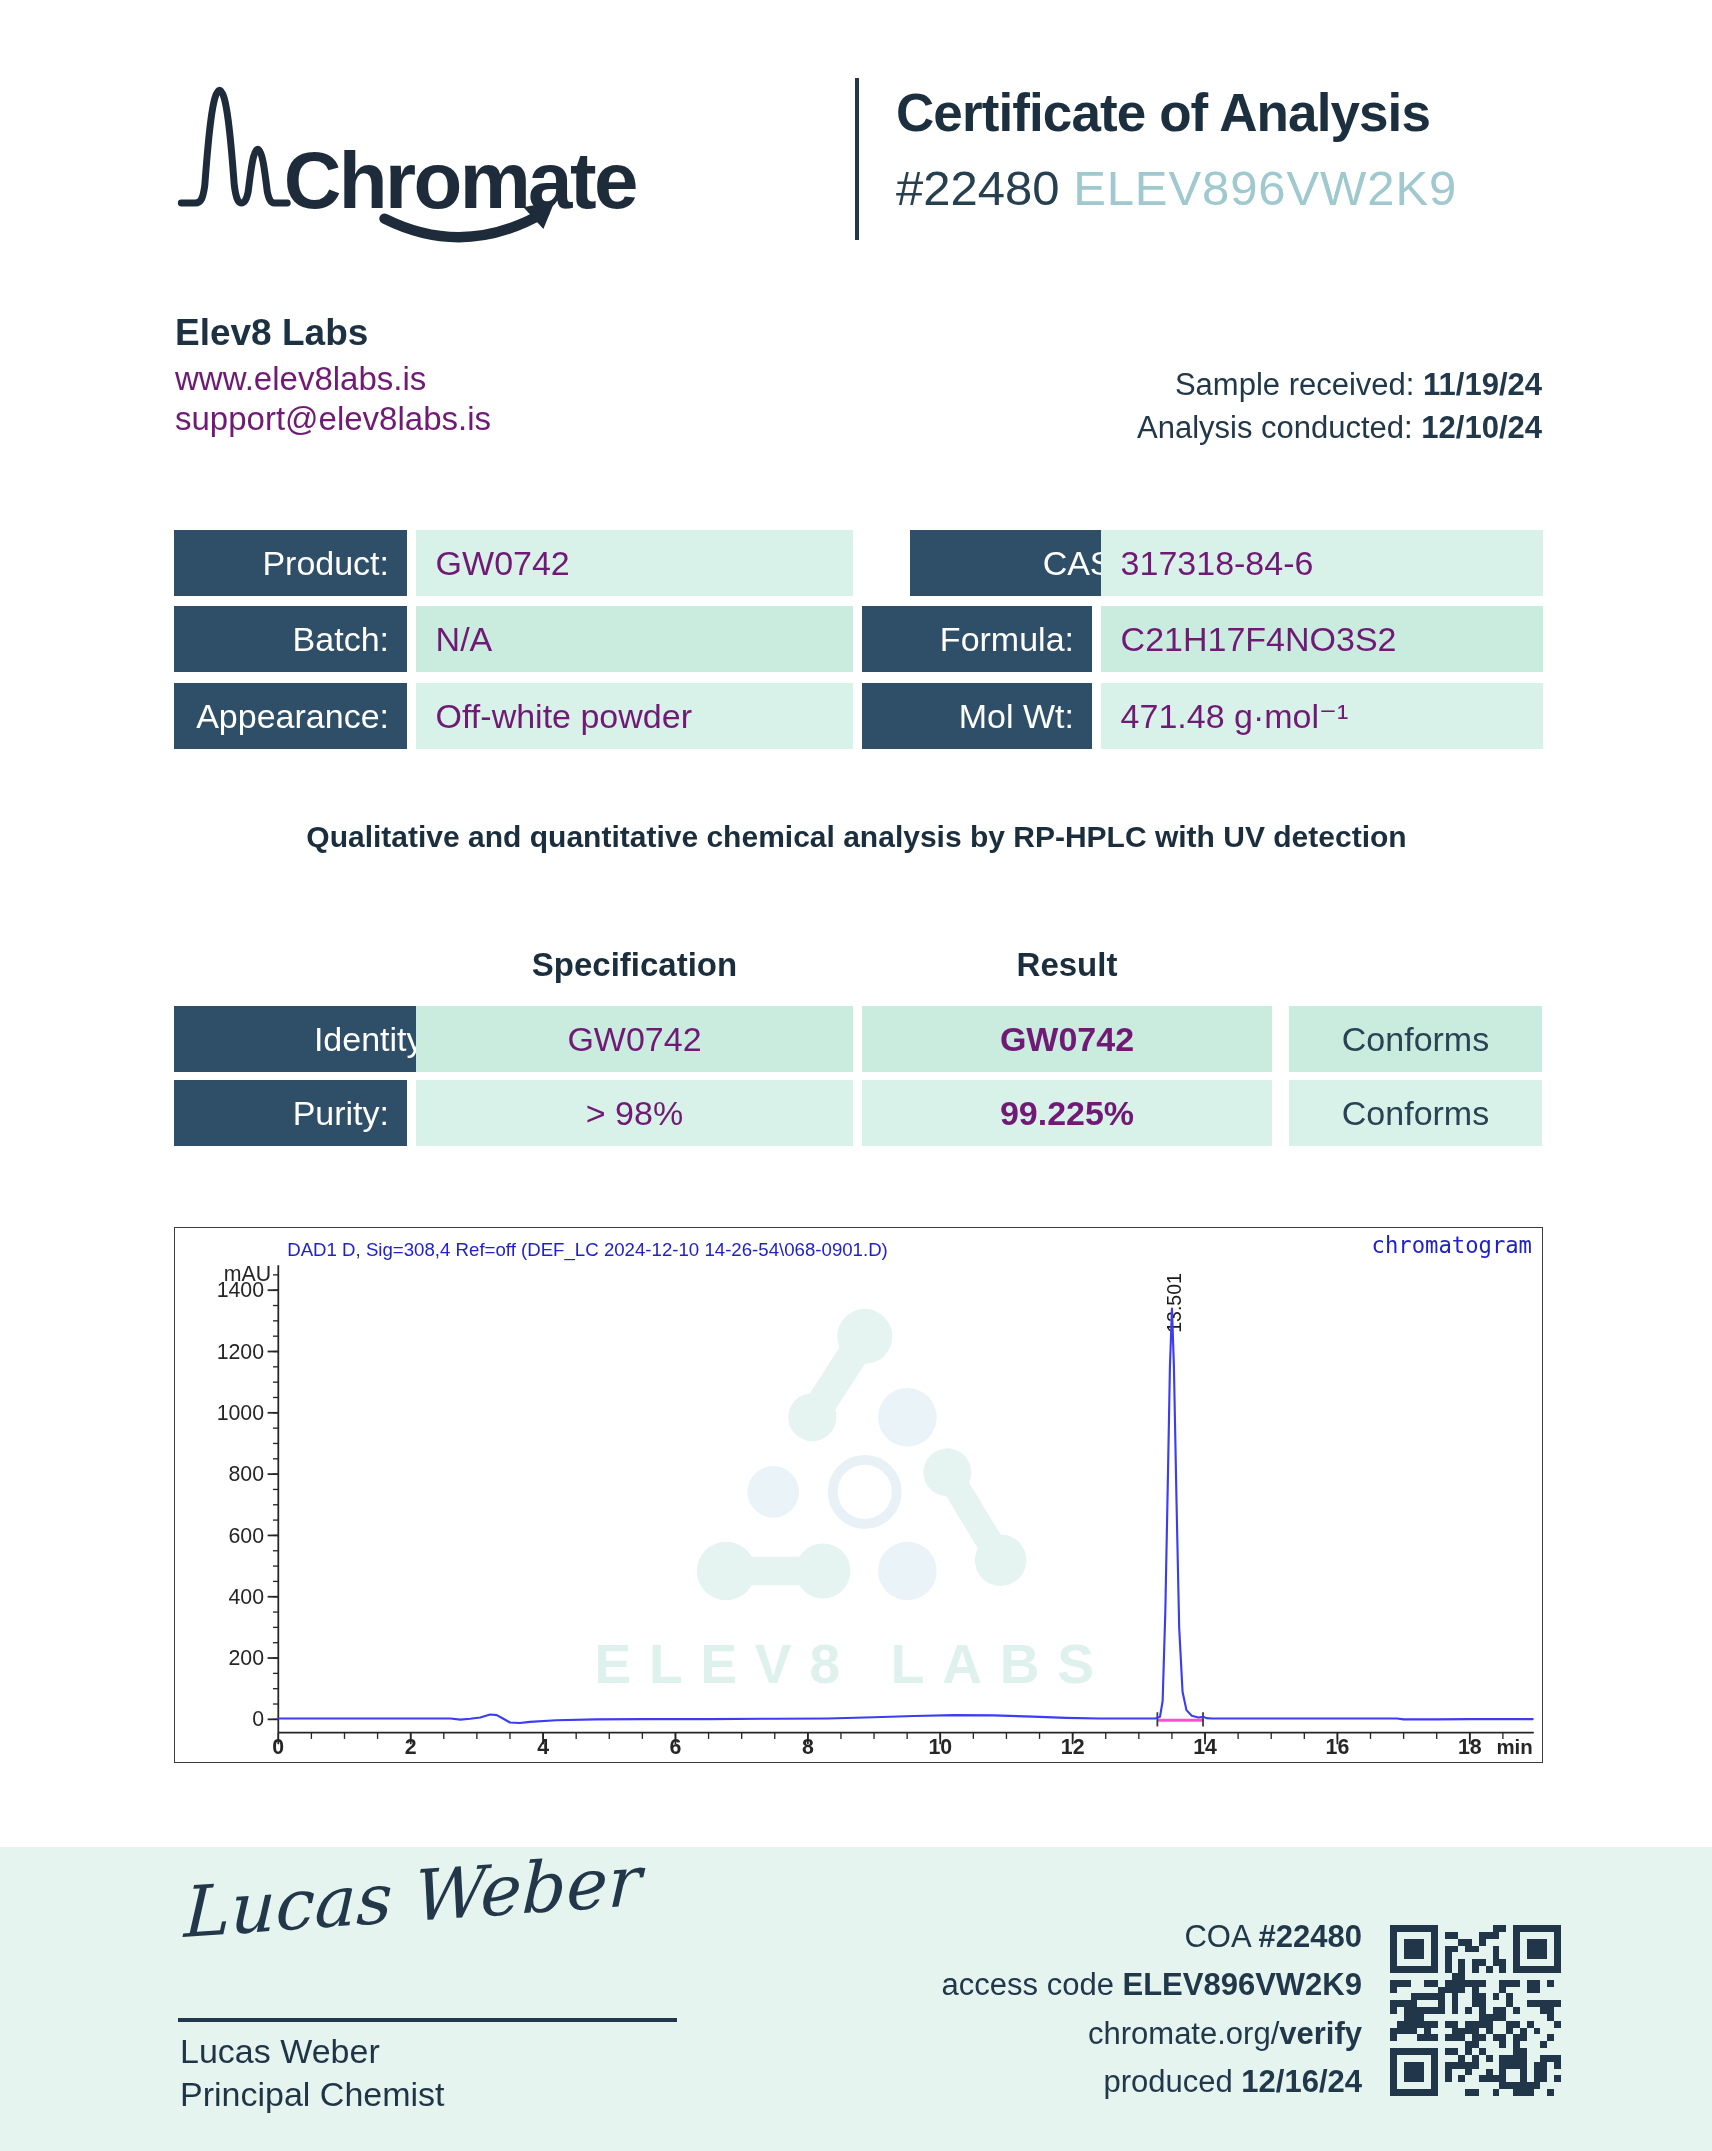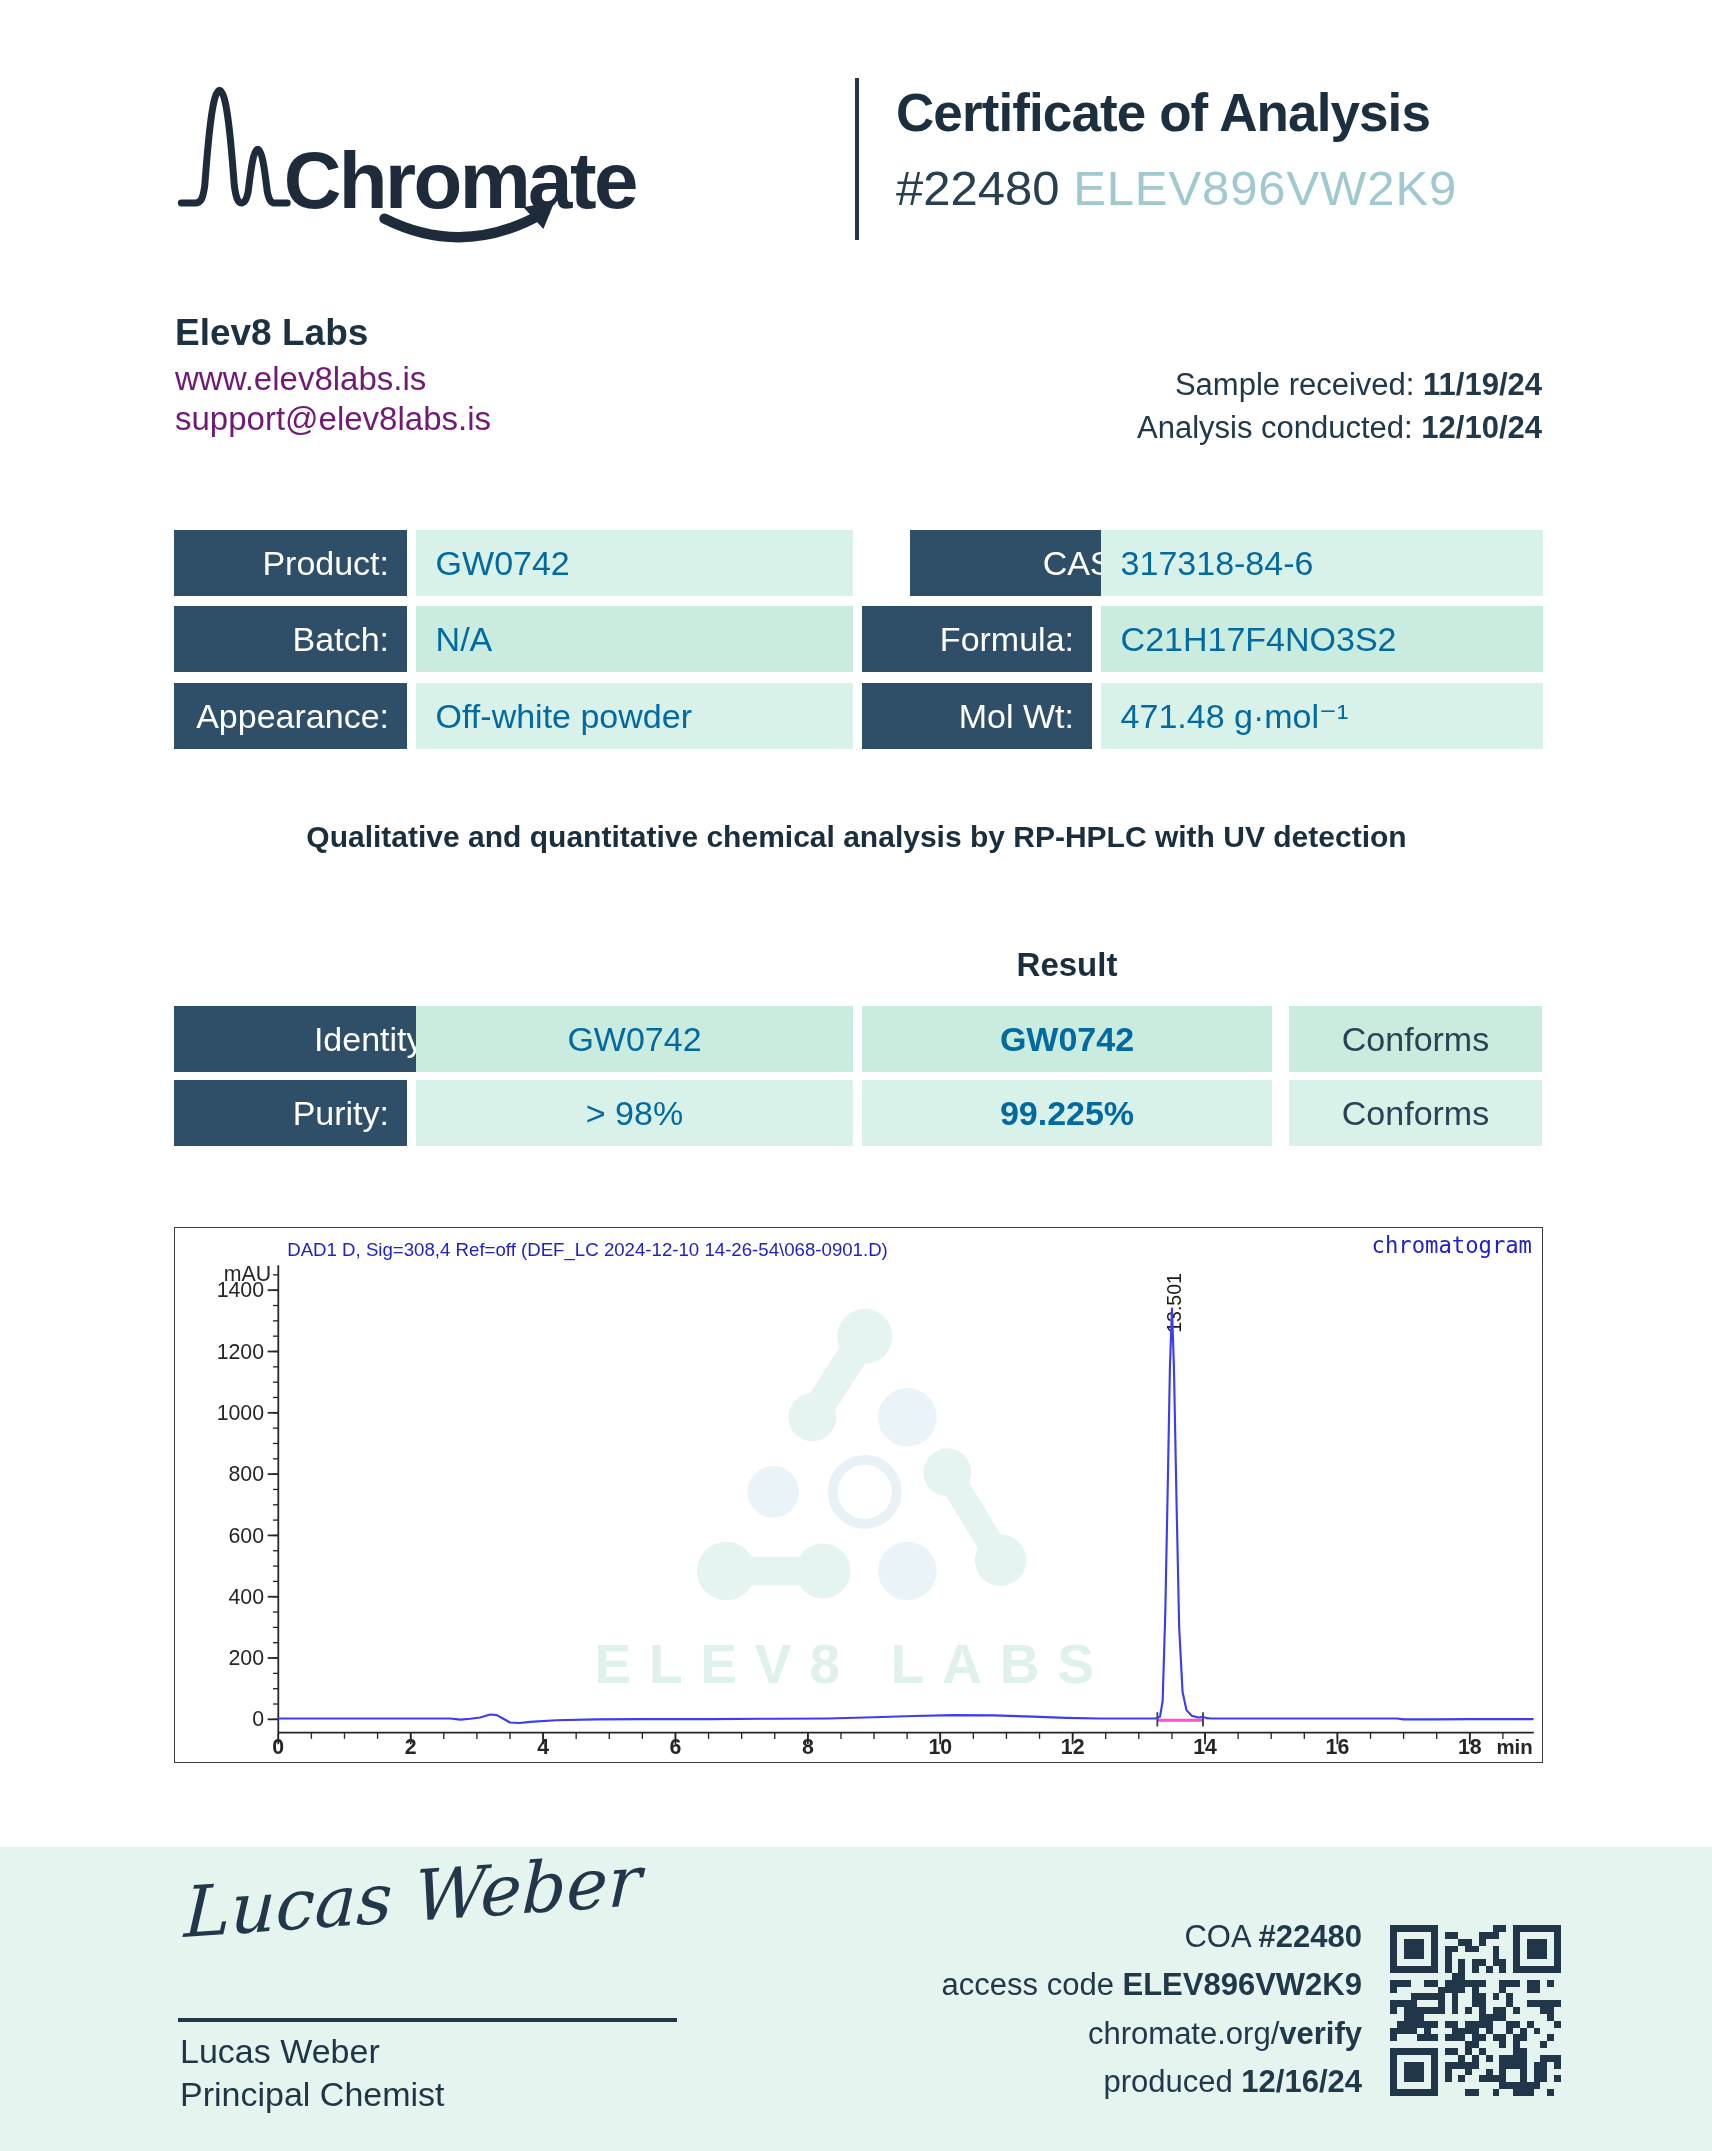--- a/index.html
+++ b/index.html
@@ -16,21 +16,21 @@
   
   .client{position:absolute;left:175px;top:314px;line-height:1.0;}
   .client .name{font-size:37px;font-weight:700;color:#1c3242;margin-bottom:10.7px;}
   .client .link{font-size:33px;color:#701a75;margin-top:7.1px;}
   .dates{position:absolute;right:171px;top:364px;text-align:right;font-size:31px;color:#21384a;line-height:1.38;}
   .dates b{font-weight:700;}
 
   
   .cell{position:absolute;height:66px;display:flex;align-items:center;box-sizing:border-box;font-size:34px;}
   .cell.lbl{background:#2f4f68;color:#ffffff;justify-content:flex-end;padding-right:18px;}
-  .cell.val{color:#0369a1;padding-left:19.6px;}
+  .cell.val{color:#701a75;padding-left:19.6px;}
   .mintA{background:#d9f2e9;}
   .mintB{background:#c9ecdf;}
   .cell.center{justify-content:center;padding-left:0;}
   .bold{font-weight:700;}
 
   .method{position:absolute;left:0;top:820px;width:1713px;text-align:center;
           font-size:30px;font-weight:600;color:#1b2e3e;}
 
   .colhead{position:absolute;top:946px;font-size:33px;font-weight:700;color:#1b2e3e;text-align:center;}
 
@@ -100,20 +100,21 @@
 
   <div class="cell lbl" style="left:862px;top:530px;width:230px;margin-left:48px;">CAS:</div>
   <div class="cell val mintA" style="left:1101px;top:530px;width:442px;">317318-84-6</div>
   <div class="cell lbl" style="left:862px;top:606px;width:230px;">Formula:</div>
   <div class="cell val mintB" style="left:1101px;top:606px;width:442px;">C21H17F4NO3S2</div>
   <div class="cell lbl" style="left:862px;top:683px;width:230px;">Mol Wt:</div>
   <div class="cell val mintA" style="left:1101px;top:683px;width:442px;">471.48 g·mol⁻¹</div>
 
   <div class="method">Qualitative and quantitative chemical analysis by RP-HPLC with UV detection</div>
 
+  <div class="colhead" style="left:416px;width:437px;">Specification</div>
   <div class="colhead" style="left:862px;width:410px;">Result</div>
 
   <div class="cell lbl" style="left:174px;top:1006px;width:277px;padding-left:32px;">Identity:</div>
   <div class="cell val mintB center" style="left:416px;top:1006px;width:437px;">GW0742</div>
   <div class="cell val mintB center bold" style="left:862px;top:1006px;width:410px;">GW0742</div>
   <div class="cell val mintB center" style="left:1289px;top:1006px;width:253px;color:#2a4254;">Conforms</div>
 
   <div class="cell lbl" style="left:174px;top:1080px;width:233px;">Purity:</div>
   <div class="cell val mintA center" style="left:416px;top:1080px;width:437px;">&gt; 98%</div>
   <div class="cell val mintA center bold" style="left:862px;top:1080px;width:410px;">99.225%</div>

